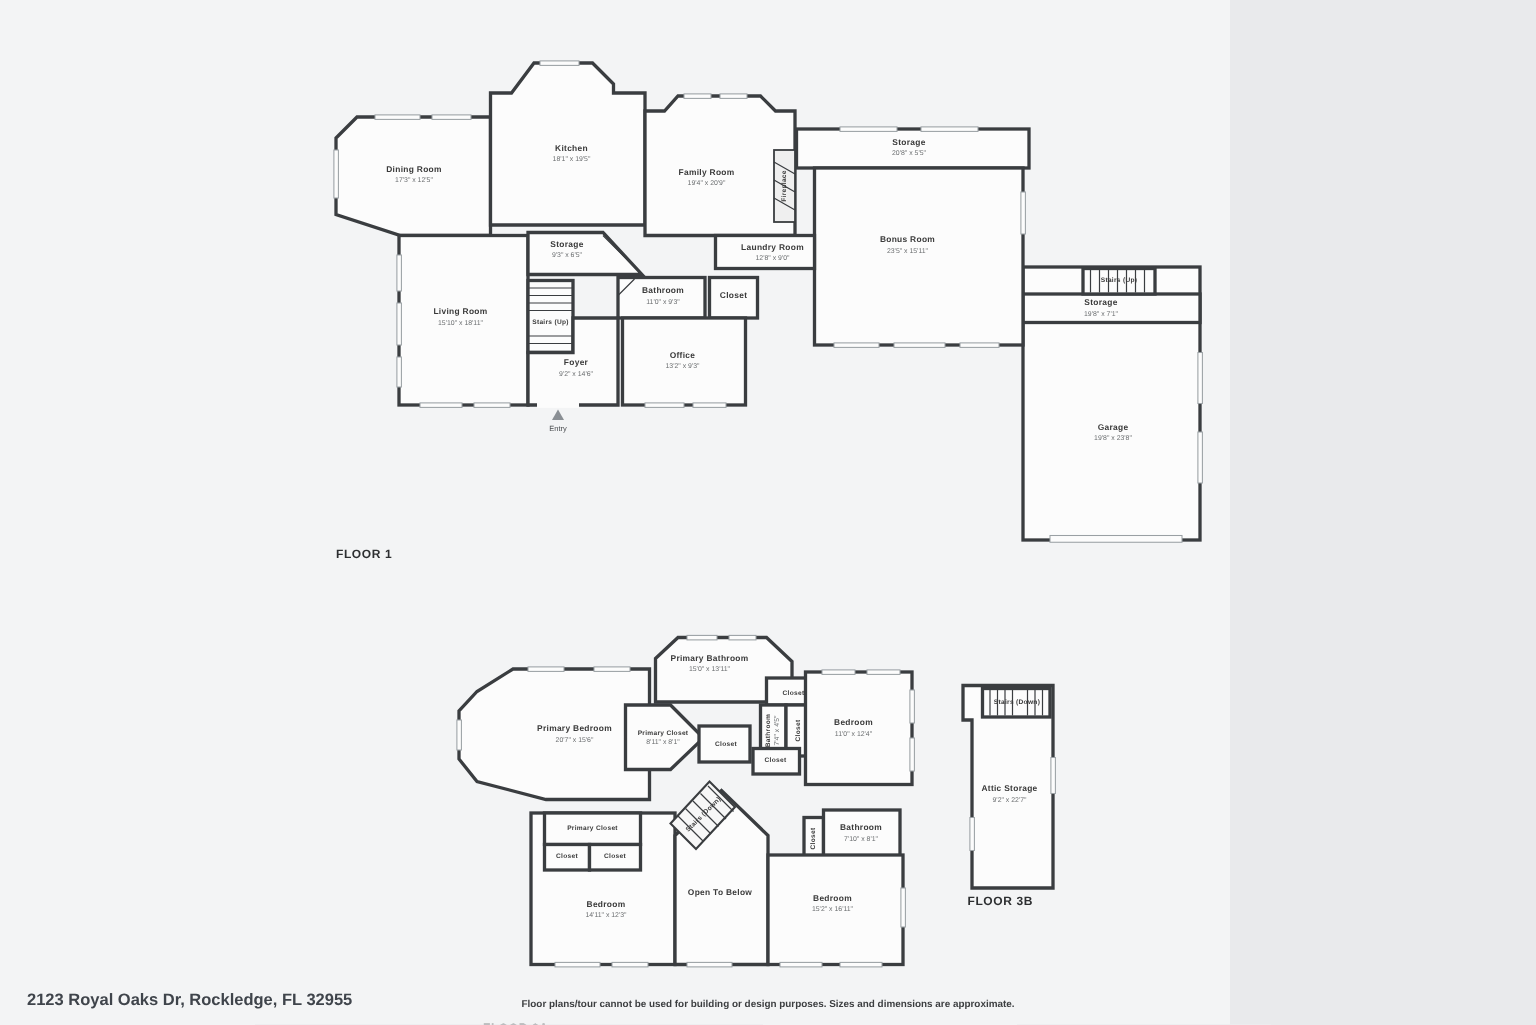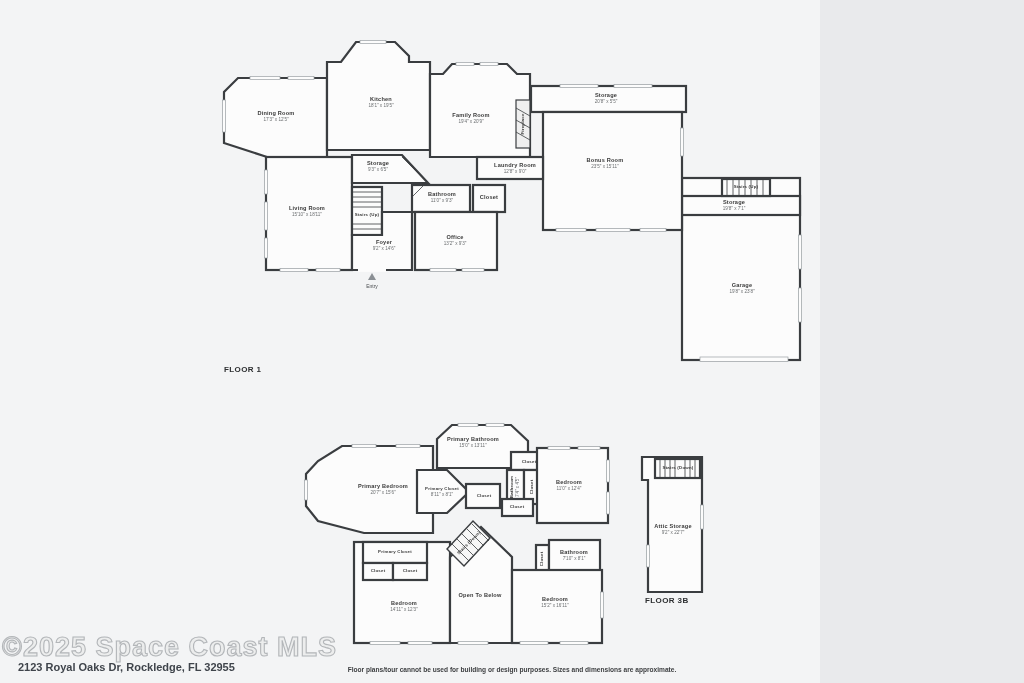--- a/index.html
+++ b/index.html
@@ -273,17 +273,16 @@
 
   <div class="lbl tiny" style="left:678px;top:468px">
     <span class="nm">Stairs (Down)</span>
     </div>
   <div class="lbl" style="left:673px;top:530px">
     <span class="nm">Attic Storage</span>
     <span class="dm">9'2" x 22'7"</span>
     </div>
   <div class="floor-title" style="left:645px;top:596px">FLOOR 3B</div>
 
-  <div id="watermark">©2025 Space Coast MLS</div>
   <div id="address">2123 Royal Oaks Dr, Rockledge, FL 32955</div>
   <div id="disclaimer">Floor plans/tour cannot be used for building or design purposes. Sizes and dimensions are approximate.</div>
 
 </div>
 
 </body></html>

